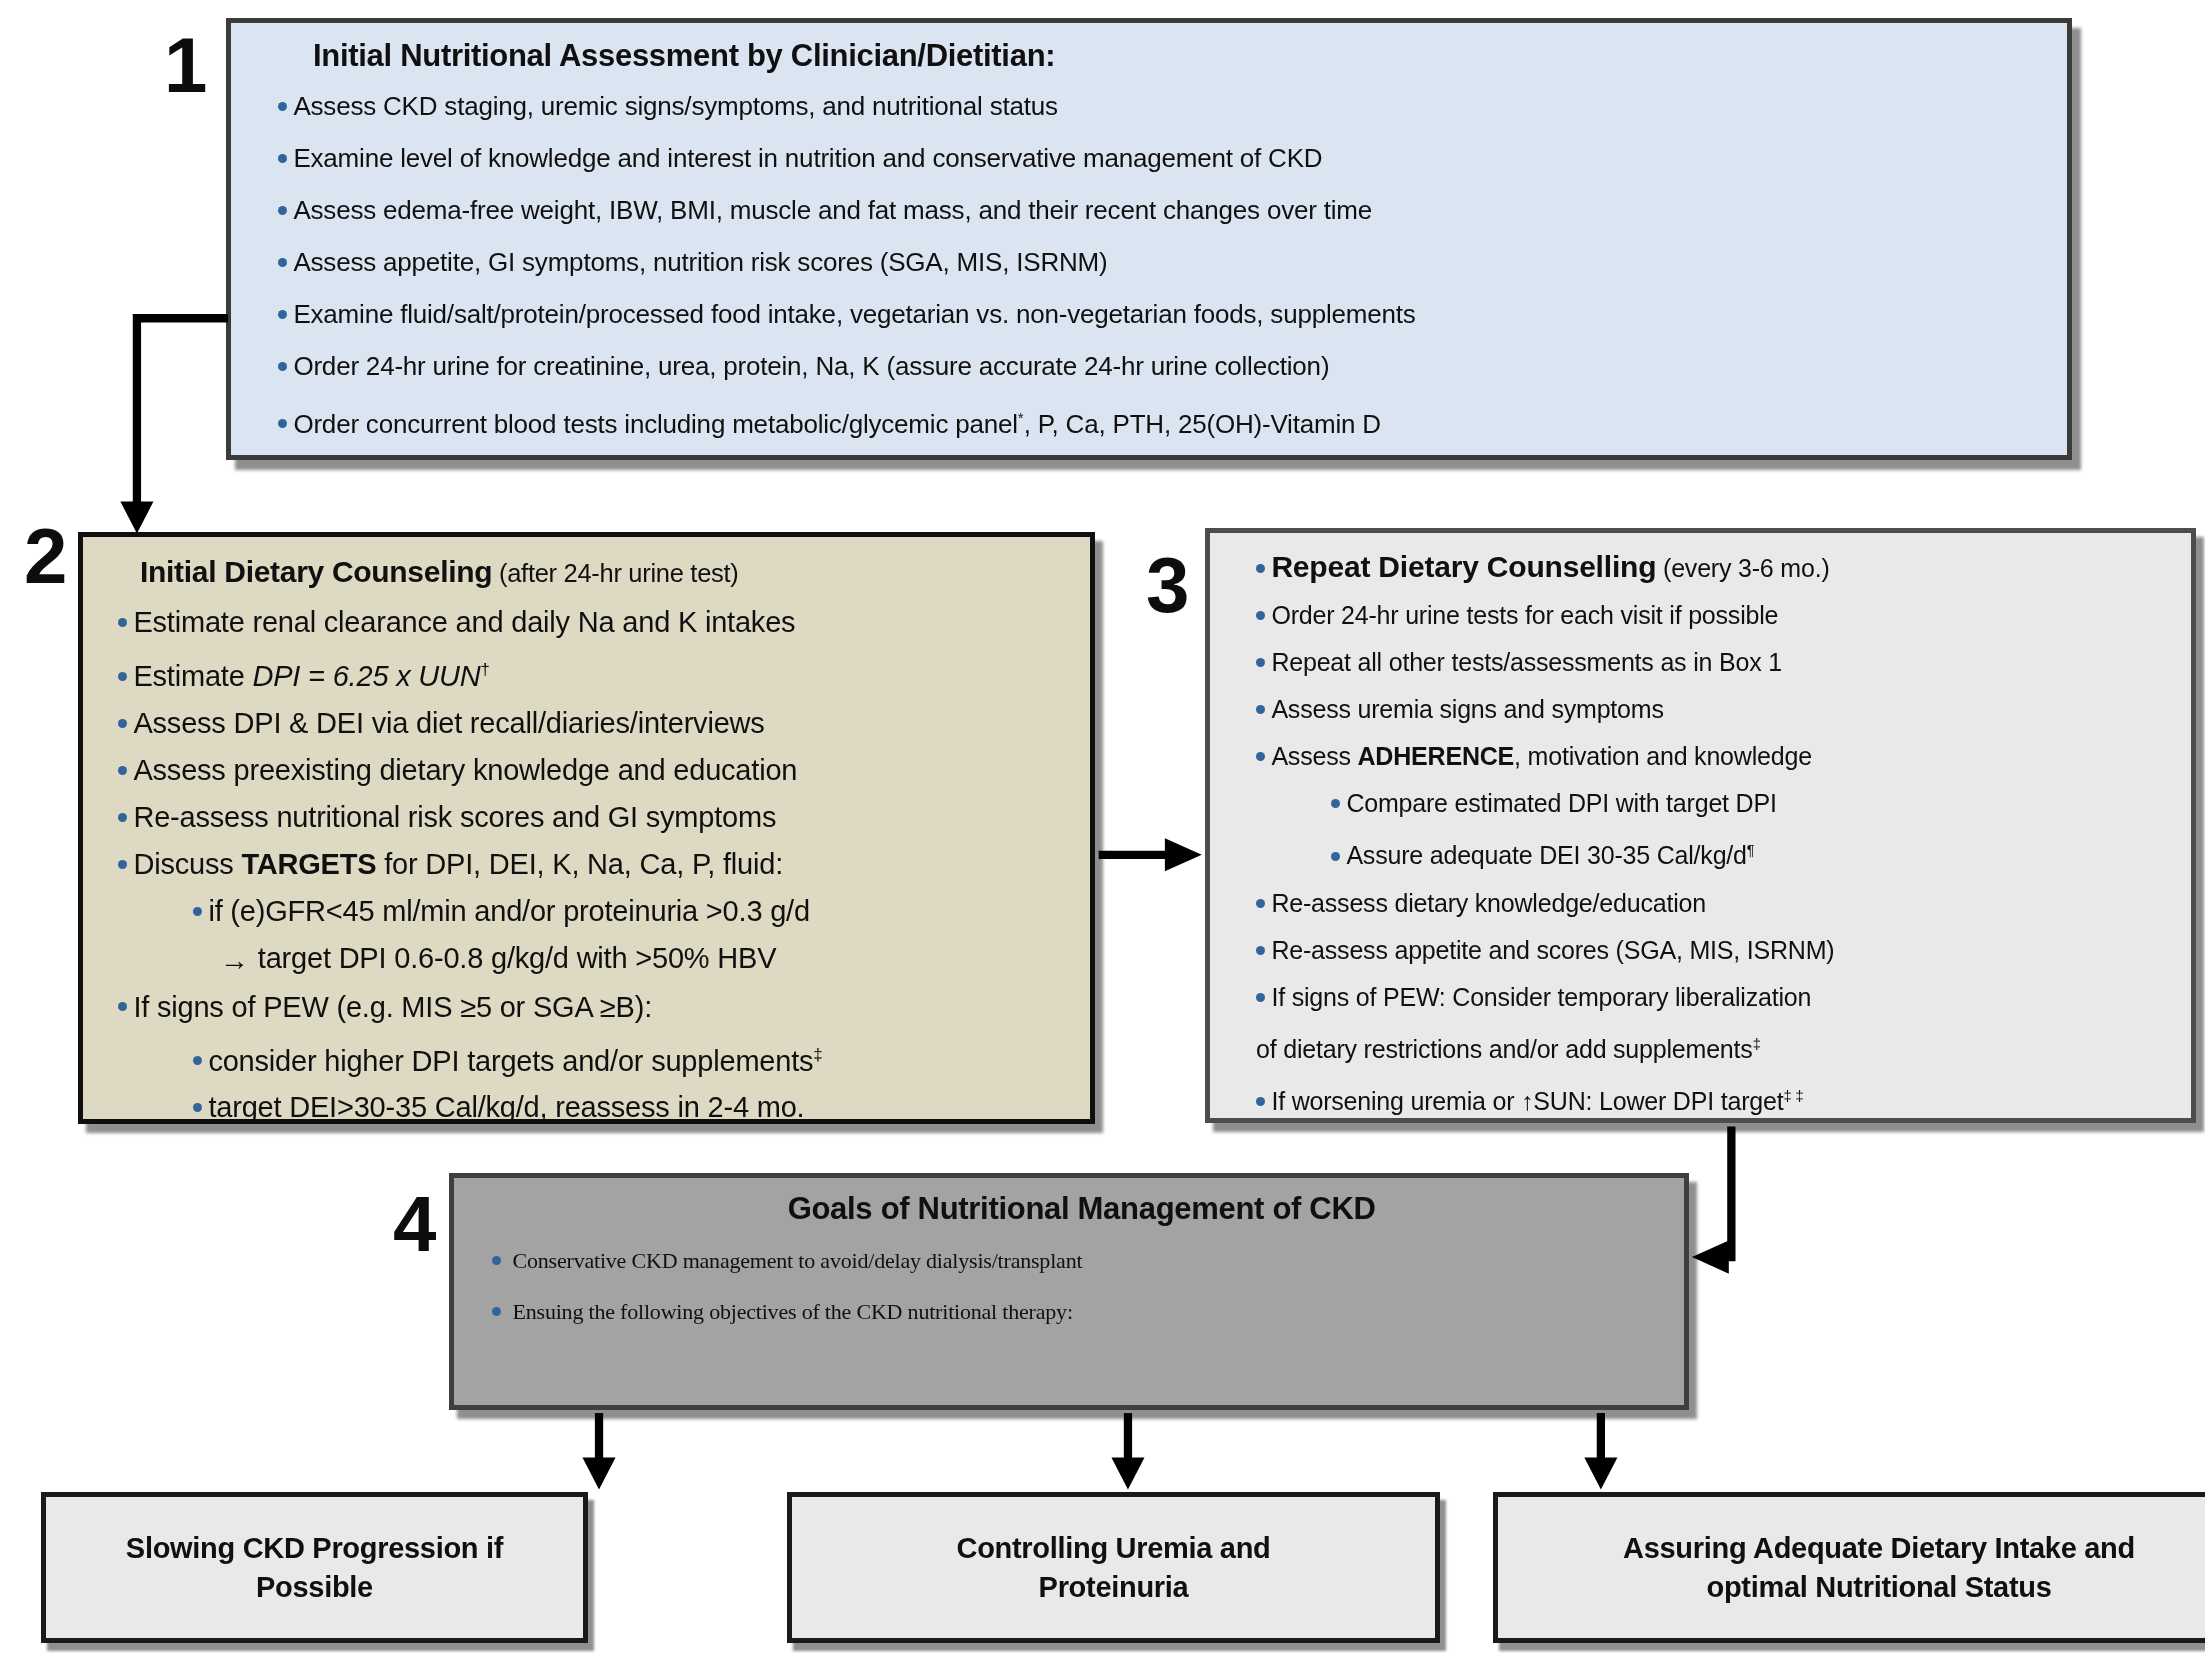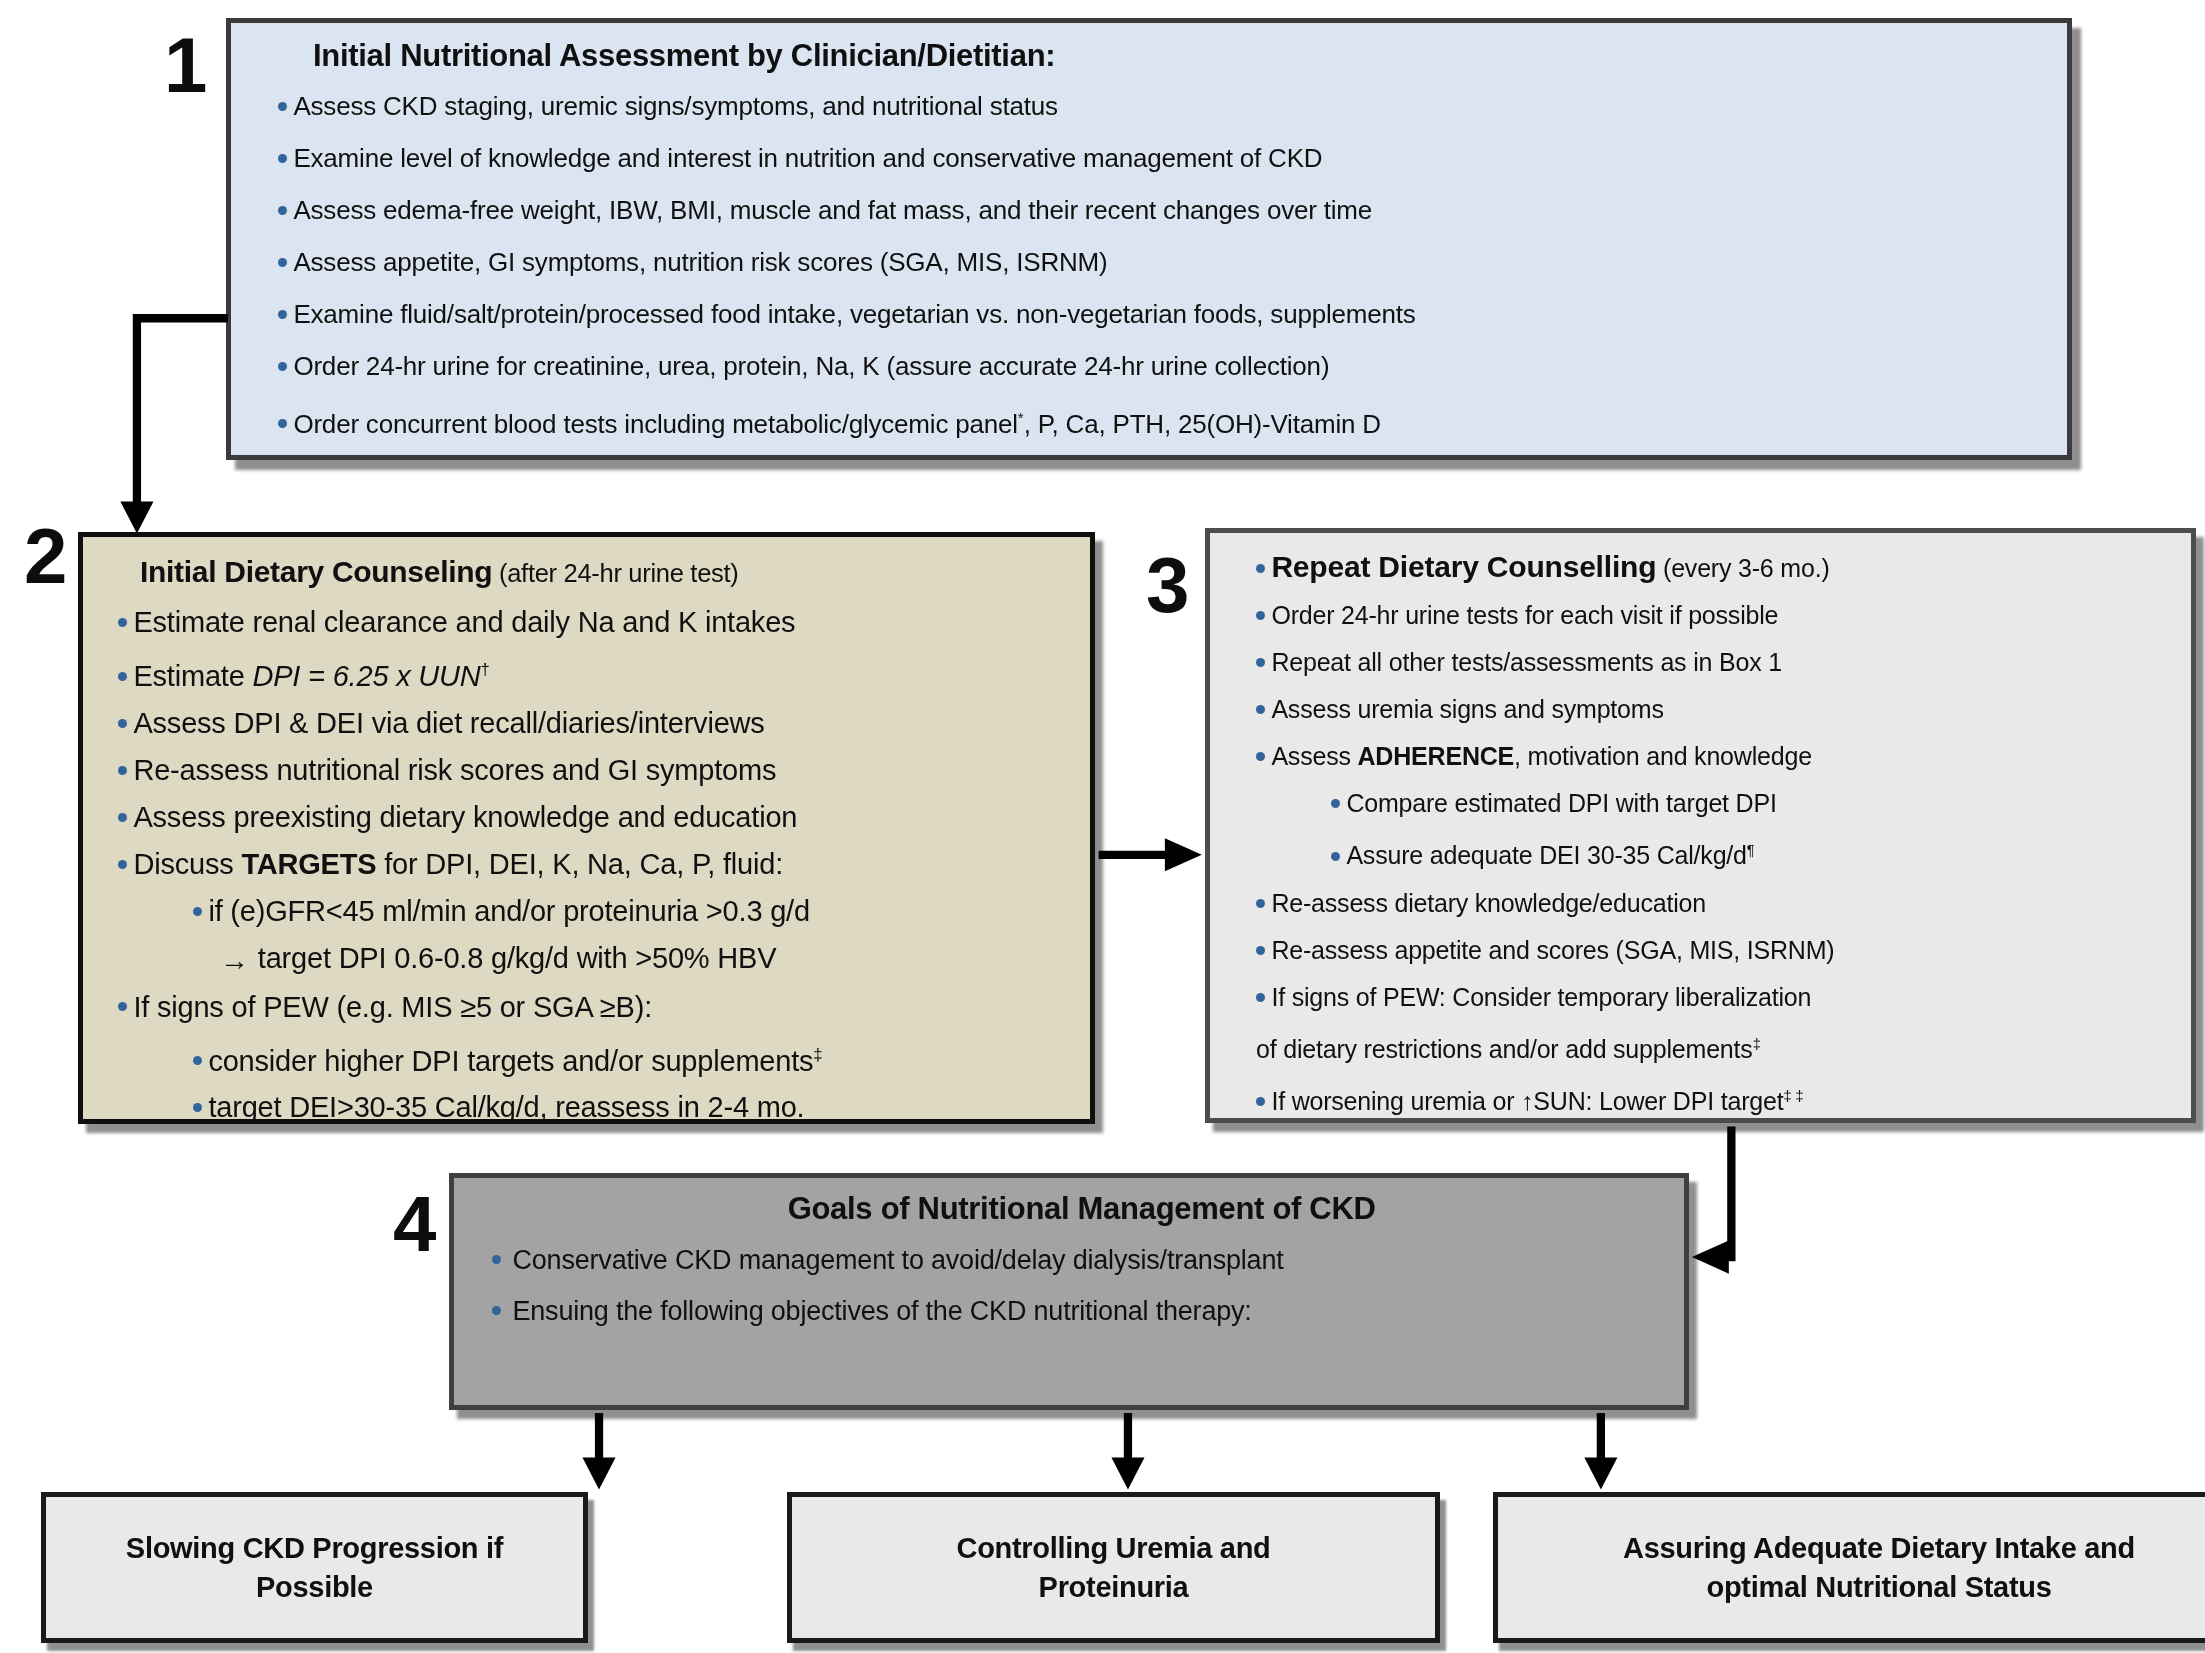--- a/index.html
+++ b/index.html
@@ -15,21 +15,21 @@
         box-shadow:7.6px 9px 3.2px #8f8f8f;padding:9px 11.5px 0 35px;}
   .box2 .btitle{font-size:25.5px;line-height:51px;text-indent:22px;letter-spacing:-0.3px;}
   .box2 .btitle .tb{font-weight:bold;font-size:30px;}
   .box2 .line{line-height:47px;font-size:29px;}
   .box3{left:1205px;top:528px;width:991px;height:595px;background:#e9e9e9;border:5.7px solid #4d4d4d;
         box-shadow:7.6px 9px 3.2px #8f8f8f;padding:10.2px 9px 0 46px;}
   .box3 .line{line-height:47px;font-size:25px;}
   .box4{left:449px;top:1173px;width:1240px;height:237px;background:#a3a3a3;border:5.7px solid #3f3f3f;
         box-shadow:7.6px 9px 3.2px #8f8f8f;padding:3.8px 12.7px 0 38px;}
   .box4 .btitle{font-weight:bold;font-size:31px;line-height:53px;text-align:center;letter-spacing:-0.3px;}
-  .box4 .line{line-height:51px;font-size:27px;}
+  .box4 .line{line-height:51px;font-size:22px;font-family:Liberation Serif, serif;}
   .box4 .marker.dot{margin-right:11.5px;}
   .outcome{position:absolute;top:1492px;height:151px;background:#e9e9e9;border:5.1px solid #1a1a1a;
            box-shadow:6.4px 7.6px 2.5px #8f8f8f;box-sizing:border-box;display:flex;align-items:center;justify-content:center;text-align:center;}
   .outcome .olabel{font-weight:bold;font-size:29px;line-height:39px;letter-spacing:-0.3px;}
   .line{white-space:nowrap;letter-spacing:-0.2px;}
   .line .b{font-weight:bold;}
   .line .i{font-style:italic;}
   .line .ttl{font-weight:bold;font-size:30px;}
   .line sup{font-size:58%;vertical-align:super;letter-spacing:0;}
   .lvl2{padding-left:75px;}
@@ -61,22 +61,22 @@
       </div>
   </div>
 
   <div class="stepnum" style="left:24px;top:517px;">2</div>
   <div class="box box2">
     <div class="btitle"><span class="tb">Initial Dietary Counseling</span><span> (after 24-hr urine test)</span></div>
     <div>
         <div class="line lvl1"><span class="marker dot"></span><span>Estimate renal clearance and daily Na and K intakes</span></div>
         <div class="line lvl1"><span class="marker dot"></span><span>Estimate </span><span class="i">DPI = 6.25 x UUN</span><sup>†</sup></div>
         <div class="line lvl1"><span class="marker dot"></span><span>Assess DPI &amp; DEI via diet recall/diaries/interviews</span></div>
+        <div class="line lvl1"><span class="marker dot"></span><span>Assess preexisting dietary knowledge and education</span></div>
         <div class="line lvl1"><span class="marker dot"></span><span>Re-assess nutritional risk scores and GI symptoms</span></div>
-        <div class="line lvl1"><span class="marker dot"></span><span>Assess preexisting dietary knowledge and education</span></div>
         <div class="line lvl1"><span class="marker dot"></span><span>Discuss </span><span class="b">TARGETS</span><span> for DPI, DEI, K, Na, Ca, P, fluid:</span></div>
         <div class="line lvl2"><span class="marker dot"></span><span>if (e)GFR&lt;45 ml/min and/or proteinuria &gt;0.3 g/d</span></div>
         <div class="line lvl3"><span class="marker arrow">→</span><span>target DPI 0.6-0.8 g/kg/d with &gt;50% HBV</span></div>
         <div class="line lvl1"><span class="marker dot"></span><span>If signs of PEW (e.g. MIS ≥5 or SGA ≥B):</span></div>
         <div class="line lvl2"><span class="marker dot"></span><span>consider higher DPI targets and/or supplements</span><sup>‡</sup></div>
         <div class="line lvl2"><span class="marker dot"></span><span>target DEI&gt;30-35 Cal/kg/d, reassess in 2-4 mo.</span></div>
       </div>
   </div>
 
   <div class="stepnum" style="left:1146px;top:546px;">3</div>

